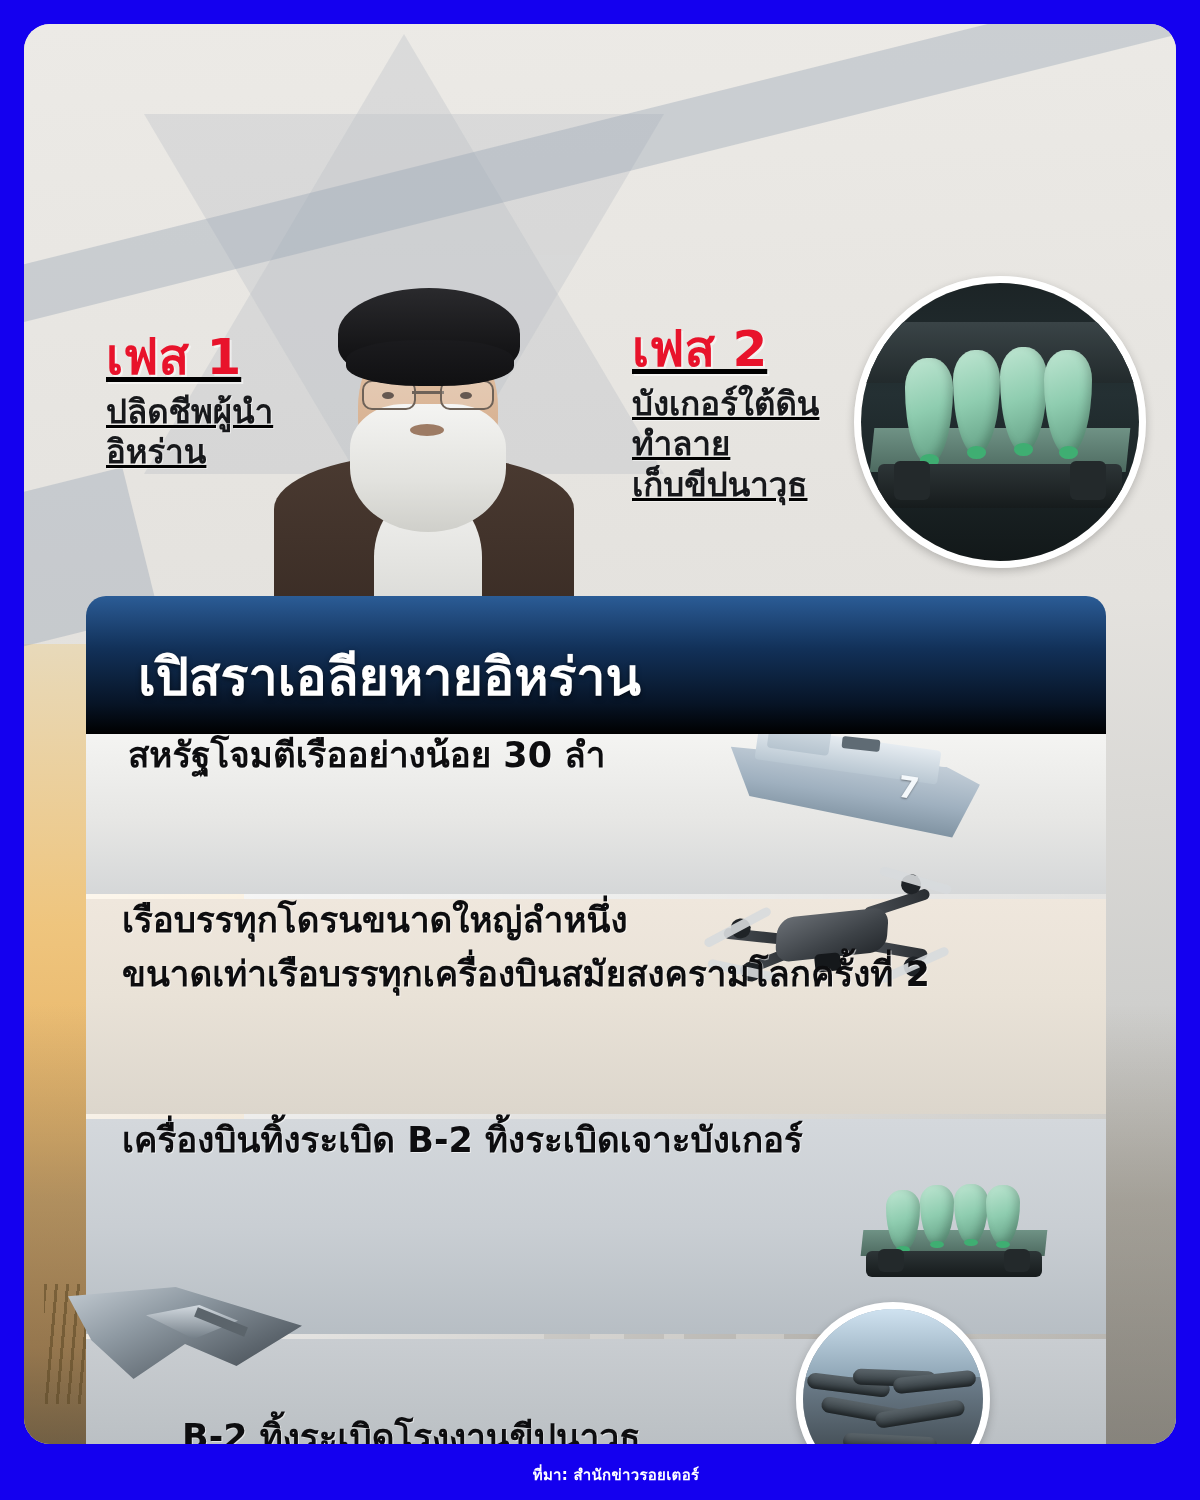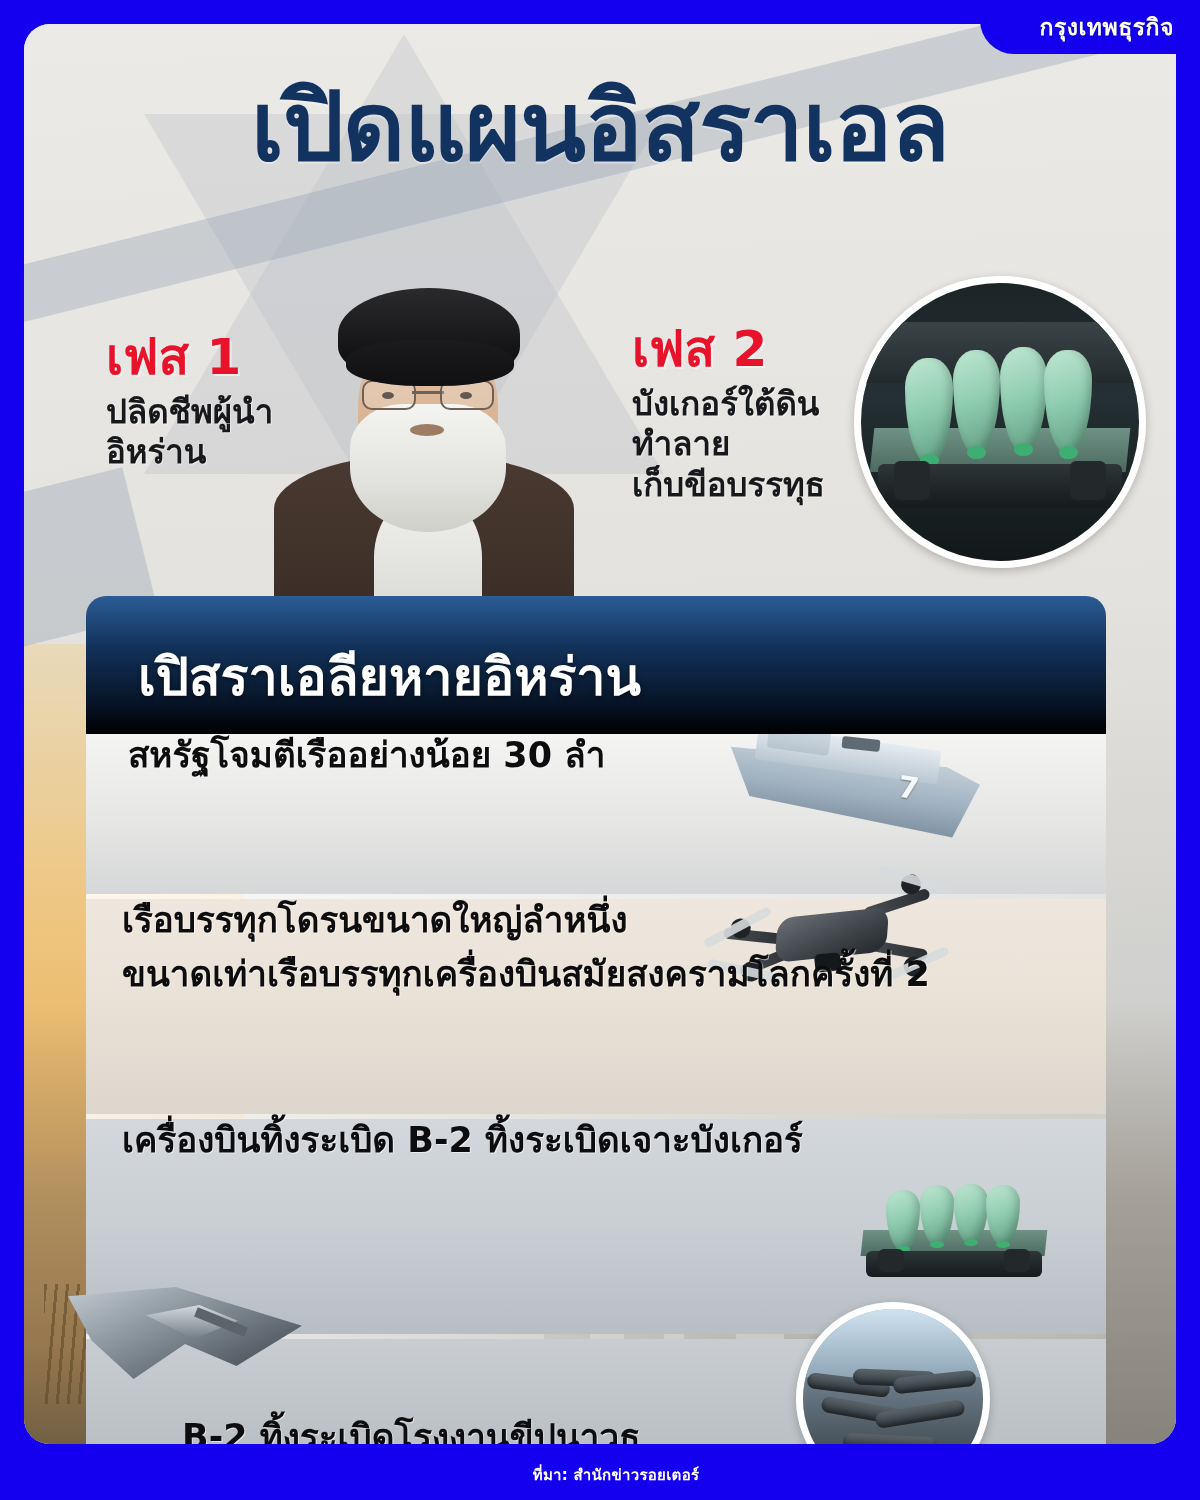--- a/index.html
+++ b/index.html
@@ -87,21 +87,21 @@
   .headline{
     position:absolute;left:0;right:0;top:52px;text-align:center;z-index:20;
   }
   .headline span{
     font-size:96px;font-weight:bold;color:#12325f;line-height:1.08;
     letter-spacing:-1px;
     text-shadow:0 2px 0 rgba(255,255,255,.35);
   }
 
   
-  .phase{position:absolute;z-index:22;}
+  .phase{position:absolute;z-index:22;text-decoration:underline;}
   .phase .tag{
     font-size:50px;font-weight:bold;color:#e8132b;line-height:1;
     text-shadow:2px 2px 0 rgba(255,255,255,.55);
     margin-bottom:10px;display:block;
   }
   .phase .line{
     display:block;font-size:33px;font-weight:bold;color:#17181b;line-height:1.22;
     text-shadow:1px 1px 0 rgba(255,255,255,.5);
   }
   .phase-1{left:82px;top:308px;}
@@ -348,23 +348,20 @@
 
     <div class="bg-sunset"></div>
     <div class="bg-soldiers">
       <div class="soldier s1"></div>
       <div class="soldier s2"></div>
       <div class="soldier s3"></div>
       <div class="soldier s4"></div>
       <div class="grass"></div>
     </div>
 
-    <div class="headline">
-      <span>เปิดแผนอิสราเอล</span>
-    </div>
 
     <div class="portrait">
       <div class="p-robe"></div>
       <div class="p-collar"></div>
       <div class="p-neck"></div>
       <div class="p-face"></div>
       <div class="p-beard"></div>
       <div class="p-mouth"></div>
       <div class="p-eye l"></div>
       <div class="p-eye r"></div>
@@ -380,21 +377,21 @@
     <div class="phase phase-1">
       <span class="tag">เฟส 1</span>
       <span class="line">ปลิดชีพผู้นำ</span>
       <span class="line">อิหร่าน</span>
     </div>
 
     <div class="phase phase-2">
       <span class="tag">เฟส 2</span>
       <span class="line">บังเกอร์ใต้ดิน</span>
       <span class="line">ทำลาย</span>
-      <span class="line">เก็บขีอบรรทุธ</span>
+      <span class="line">เก็บขีปนาวุธ</span>
     </div>
 
     <div class="circ circ-bombs">
       <div class="bombscene">
         <div class="tube"></div>
         <div class="deck"></div>
         <div class="bomb b1">
             <div class="tip"></div>
           </div>
         <div class="bomb b2">
@@ -507,21 +504,18 @@
         <div class="msl m2"></div>
         <div class="msl m3"></div>
         <div class="msl m4"></div>
         <div class="msl m5"></div>
         <div class="msl m6"></div>
       </div>
     </div>
 
   </div>
 
-  <div class="logo-tab">
-    <span>กรุงเทพธุรกิจ</span>
-  </div>
 
   <div class="footer">
     <span>ที่มา: สำนักข่าวรอยเตอร์</span>
   </div>
 
 </div>
 
 </body></html>

